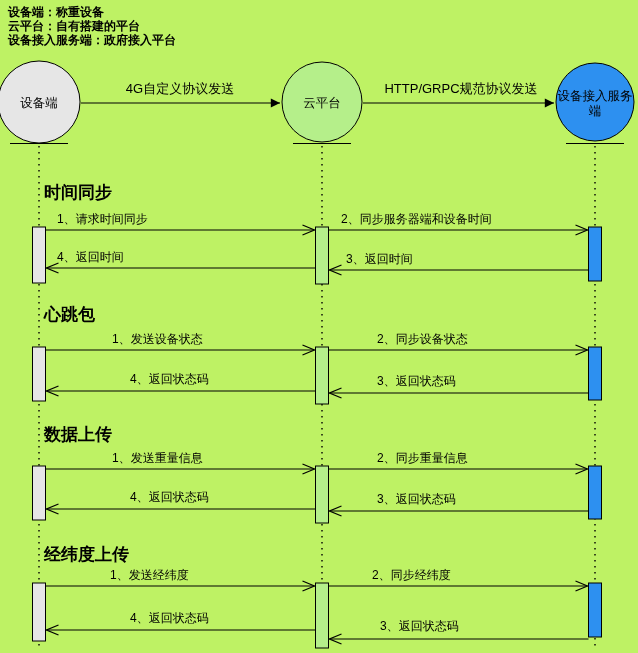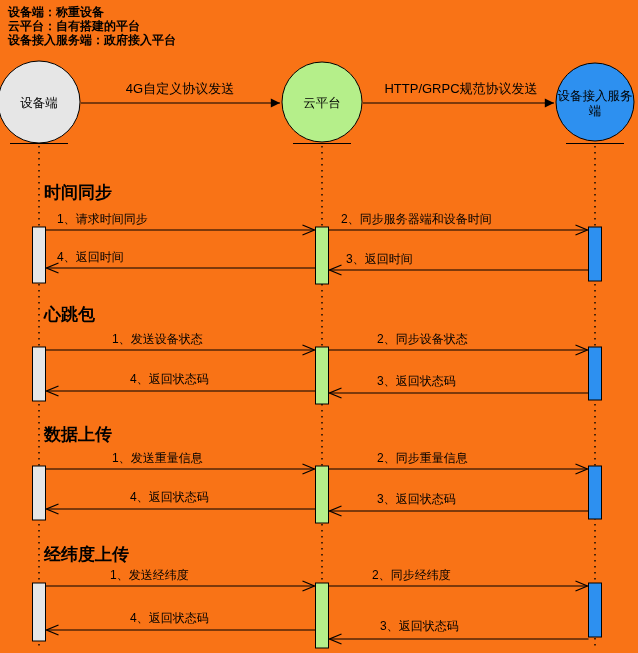--- a/index.html
+++ b/index.html
@@ -1,16 +1,16 @@
 <!DOCTYPE html>
 <html><head>
 <meta charset="utf-8">
 <style>
   html, body { margin: 0; padding: 0; background: #ffffff; }
-  .stage { position: relative; width: 638px; height: 653px; background: #f97316; overflow: hidden; }
+  .stage { position: relative; width: 638px; height: 653px; background: #bef264; overflow: hidden; }
   svg { display: block; }
   text { fill: #000000; font-family: "Liberation Sans", "DejaVu Sans", sans-serif; }
   .t-legend  { font-size: 12px; font-weight: bold; }
   .t-actor   { font-size: 12.5px; text-anchor: middle; }
   .t-proto   { font-size: 13px; text-anchor: middle; }
   .t-heading { font-size: 17px; font-weight: bold; }
   .t-msg     { font-size: 12px; }
   .ln        { stroke: #000000; stroke-width: 1; fill: none; }
   .lifeline  { stroke: #000000; stroke-width: 1.4; stroke-dasharray: 1.5 4.5; fill: none; }
   .node      { stroke: #000000; stroke-width: 1; }

